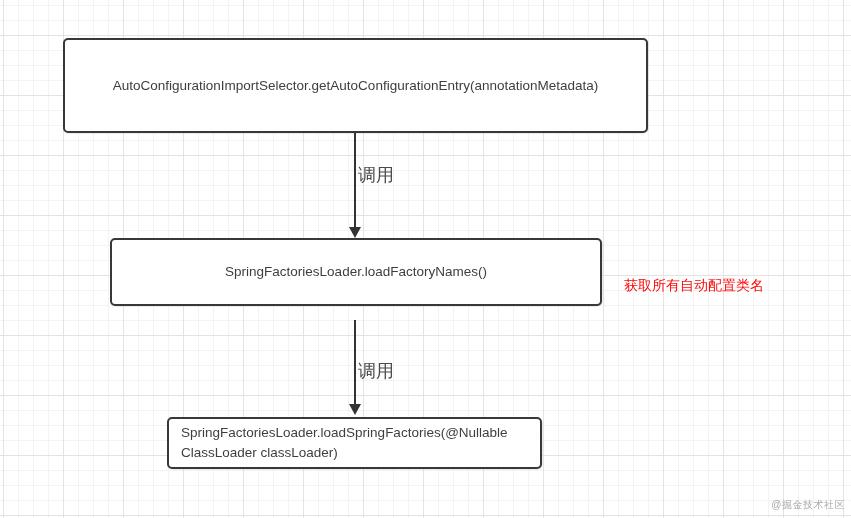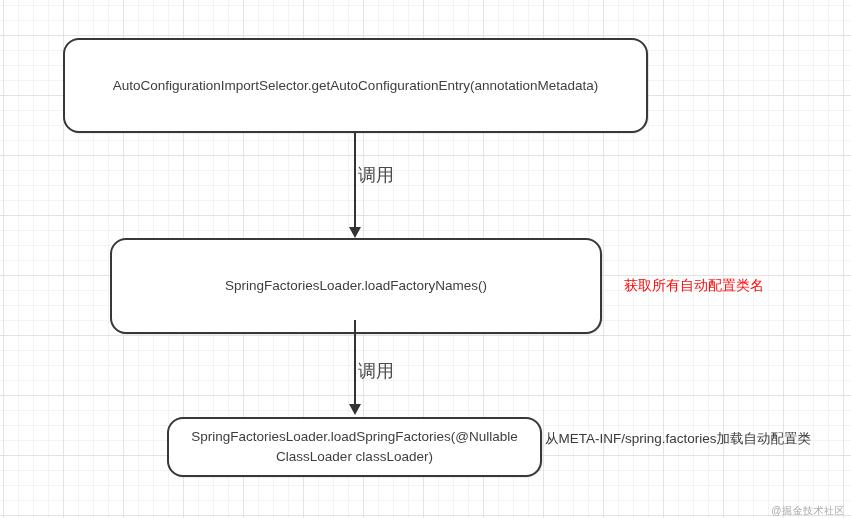--- a/index.html
+++ b/index.html
@@ -18,34 +18,34 @@
       linear-gradient(90deg, #e3e3e3 1px, transparent 1px),
       linear-gradient(#f3f3f3 1px, transparent 1px),
       linear-gradient(90deg, #f3f3f3 1px, transparent 1px);
     background-size: 60px 60px, 60px 60px, 15px 15px, 15px 15px;
     background-position: 3px 35px, 3px 35px, 3px 5px, 3px 5px;
   }
   .node {
     position: absolute;
     background: #ffffff;
     border: 2px solid #383838;
-    border-radius: 16px;
+    border-radius: 5px;
     display: flex;
     align-items: center;
     justify-content: center;
-    text-align: center;
+    text-align: left;
     color: #3e3e3e;
     font-size: 13.5px;
     line-height: 1.45;
     padding: 4px 12px;
     box-shadow: 0.5px 0.5px 0 rgba(0,0,0,0.15);
   }
   .node-1 { left: 63px;  top: 38px;  width: 585px; height: 95px; }
-  .node-2 { left: 110px; top: 238px; width: 492px; height: 96px; }
-  .node-3 { left: 167px; top: 417px; width: 375px; height: 60px; }
+  .node-2 { left: 110px; top: 238px; width: 492px; height: 68px; }
+  .node-3 { left: 167px; top: 417px; width: 375px; height: 52px; }
 
   .edge {
     position: absolute;
     width: 16px;
   }
   .edge-1 { left: 347px; top: 133px; height: 105px; }
   .edge-2 { left: 347px; top: 320px; height: 95px;  }
   .edge .line {
     position: absolute;
     left: 50%;
@@ -77,21 +77,21 @@
     position: absolute;
     font-size: 14px;
     white-space: nowrap;
   }
   .annotation-1 { left: 602px; top: 277px; color: #fb0b0b; margin-left: 22px; }
   .annotation-2 { left: 545px; top: 430px; color: #3a3a3a; font-size: 13.5px; }
 
   .watermark {
     position: absolute;
     right: 6px;
-    bottom: 0;
+    bottom: 6px;
     font-size: 10px;
     color: #a9a9a9;
     letter-spacing: 0.5px;
   }
 </style>
 </head>
 <body>
 
 <div class="canvas">
 
@@ -114,17 +114,16 @@
   <div class="edge edge-2">
     <div class="line"></div>
     <div class="head"></div>
   </div>
   <span class="edge-label edge-label-2">调用</span>
 
   <div class="node node-3">
     <span>SpringFactoriesLoader.loadSpringFactories(@Nullable ClassLoader classLoader)</span>
   </div>
 
-  <span class="annotation annotation-2">从META-INF/spring.factories加载自动配置类</span>
 
   <span class="watermark">@掘金技术社区</span>
 
 </div>
 
 </body></html>

